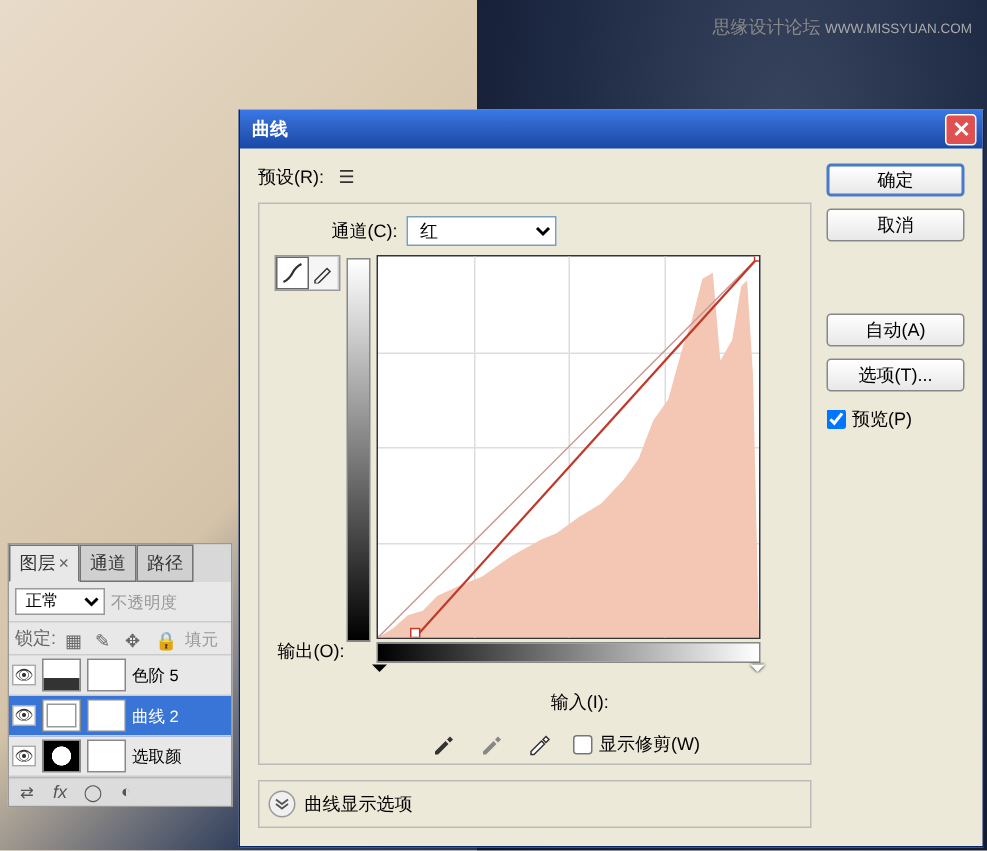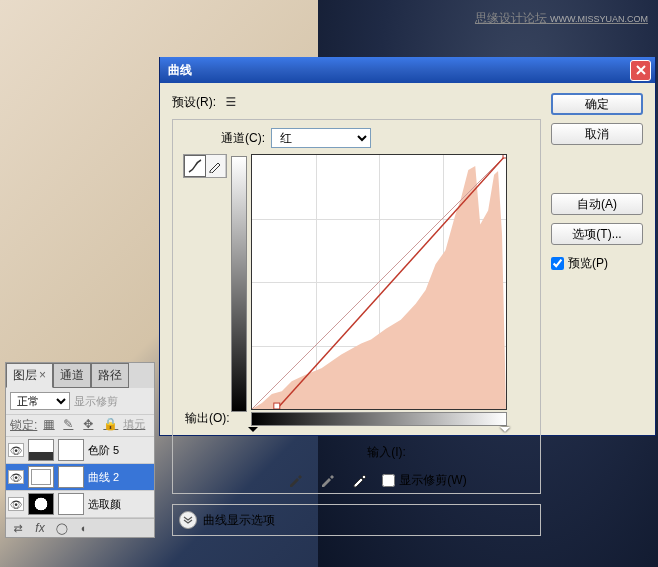--- a/index.html
+++ b/index.html
@@ -1,47 +1,47 @@
 <!DOCTYPE html>
 <html><head>
 <meta charset="utf-8">
 <style>
 * { box-sizing: border-box; margin: 0; padding: 0; font-family: "Microsoft YaHei", SimSun, sans-serif; font-size: 12px; }
 body { width: 658px; height: 567px; background: #d8cec2; position: relative; overflow: hidden; }
 .bg-photo { position: absolute; inset: 0; background: linear-gradient(135deg, #e8dbc9 0%, #d4c3a8 40%, #2a3a5a 60%, #1a2540 100%); }
 .bg-photo::before { content:""; position:absolute; top:0; right:0; width:340px; height:100%; background: radial-gradient(ellipse at 60% 20%, #3a4660 0%, #1f2a45 50%, #0d1528 100%); }
-.watermark { position: absolute; top: 10px; right: 10px; color: #888; font-size: 11px; text-decoration: underline; }
+.watermark { position: absolute; top: 10px; right: 10px; color: #888; font-size: 11px; }
 .watermark .small { font-size: 9px; color: #aaa; }
 
 
 .layers-panel { position: absolute; left: 5px; top: 362px; width: 150px; background: #e8e8e8; border: 1px solid #999; }
 .tabs-row { display: flex; background: #d8d8d8; }
 .tab { padding: 3px 6px; border: 1px solid #737373; background: #d0d0d0; color: #333; cursor: pointer; }
 .tab.active { background: #e8e8e8; border-bottom-color: #e8e8e8; }
 .tab-x { margin-left: 2px; color: #666; }
 .blend-row { display: flex; align-items: center; padding: 4px; gap: 4px; }
 .blend-select { width: 60px; height: 18px; border: 1px solid #999; background: #fff; font-size: 11px; padding: 0 2px; }
 .opacity-lbl { color: #999; font-size: 11px; }
-.lock-row { padding: 2px 4px; color: #666; font-size: 11px; border-top: 1px solid #ccc; border-bottom: 1px solid #ccc; display:flex; align-items:flex-start; gap:6px;text-decoration:underline;}
+.lock-row { padding: 2px 4px; color: #666; font-size: 11px; border-top: 1px solid #ccc; border-bottom: 1px solid #ccc; display:flex; align-items:flex-end; gap:6px;}
 .lock-icon { display:inline-block; width:14px; height:14px; }
 .layer-item { display: flex; align-items: center; padding: 2px; border-bottom: 1px solid #ccc; gap: 4px;}
 .layer-item.selected { background: #3875d7; color: #fff; }
 .eye { width: 16px; height: 14px; border: 1px solid #aaa; background: #fff; display:flex; align-items:center; justify-content:center; font-size:10px; color:#333; }
 .thumb { width: 26px; height: 22px; border: 1px solid #888; background: #fff; display:inline-block; }
 .thumb.hist { background: linear-gradient(to top, #333 0%, #333 40%, #fff 40%); }
 .thumb.curve { background: #fff; position:relative; }
 .thumb.curve::after{content:"";position:absolute;inset:2px;border:1px solid #999;}
 .thumb.mask { background: #fff; }
 .thumb.sel { background: radial-gradient(circle, #fff 40%, #000 42%); }
 .layer-name { font-size: 11px; }
 .panel-footer { display: flex; padding: 2px 4px; gap: 6px; background: #dcdcdc; border-top: 1px solid #bbb; }
 .foot-icon { width:16px; height:14px; color:#555; font-size:11px; display:flex; align-items:center; justify-content:center; }
 
 
-.dialog { position: absolute; left: 159px; top: 57px; width: 497px; height: 379px; background: #ece9d8; border: 1px solid #0a246a; border-top: none; }
+.dialog { position: absolute; left: 159px; top: 73px; width: 497px; height: 492px; background: #ece9d8; border: 1px solid #0a246a; border-top: none; }
 .titlebar { background: linear-gradient(to bottom, #3b78e7, #2c5fc1 50%, #1848a8); height: 26px; display: flex; align-items: center; padding: 0 4px; color: #fff; font-weight: bold; }
 .titlebar-text { flex: 1; padding-left: 4px; }
 .close-btn { width: 21px; height: 21px; background: #e15050; border: 1px solid #fff; color: #fff; display: flex; align-items: center; justify-content: center; font-family: Arial; font-weight: bold; border-radius: 3px; cursor: pointer; }
 .dialog-body { display: flex; padding: 10px 12px 8px 12px; gap: 10px; height: calc(100% - 26px); }
 .left-col { flex: 1; }
 .right-col { width: 92px; display: flex; flex-direction: column; gap: 8px; }
 
 .preset-row { display: flex; align-items: center; gap: 6px; margin-bottom: 8px; }
 .preset-row label { color: #000; }
 .preset-select { flex: 1; height: 20px; border: 1px solid #7b9ebd; background: #fff; padding: 0 4px; }
@@ -94,21 +94,21 @@
 </div>
 
 <div class="layers-panel">
   <div class="tabs-row">
     <div class="tab active"><span>图层</span><span class="tab-x">×</span></div>
     <div class="tab">通道</div>
     <div class="tab">路径</div>
   </div>
   <div class="blend-row">
     <select class="blend-select"><option>正常</option></select>
-    <span class="opacity-lbl">显示修剪</span>
+    <span class="opacity-lbl">不透明度</span>
   </div>
   <div class="lock-row">
     <span>锁定:</span>
     <span class="lock-icon">▦</span>
     <span class="lock-icon">✎</span>
     <span class="lock-icon">✥</span>
     <span class="lock-icon">🔒</span>
     <span class="opacity-lbl">填元</span>
   </div>
   <div class="layer-item">

